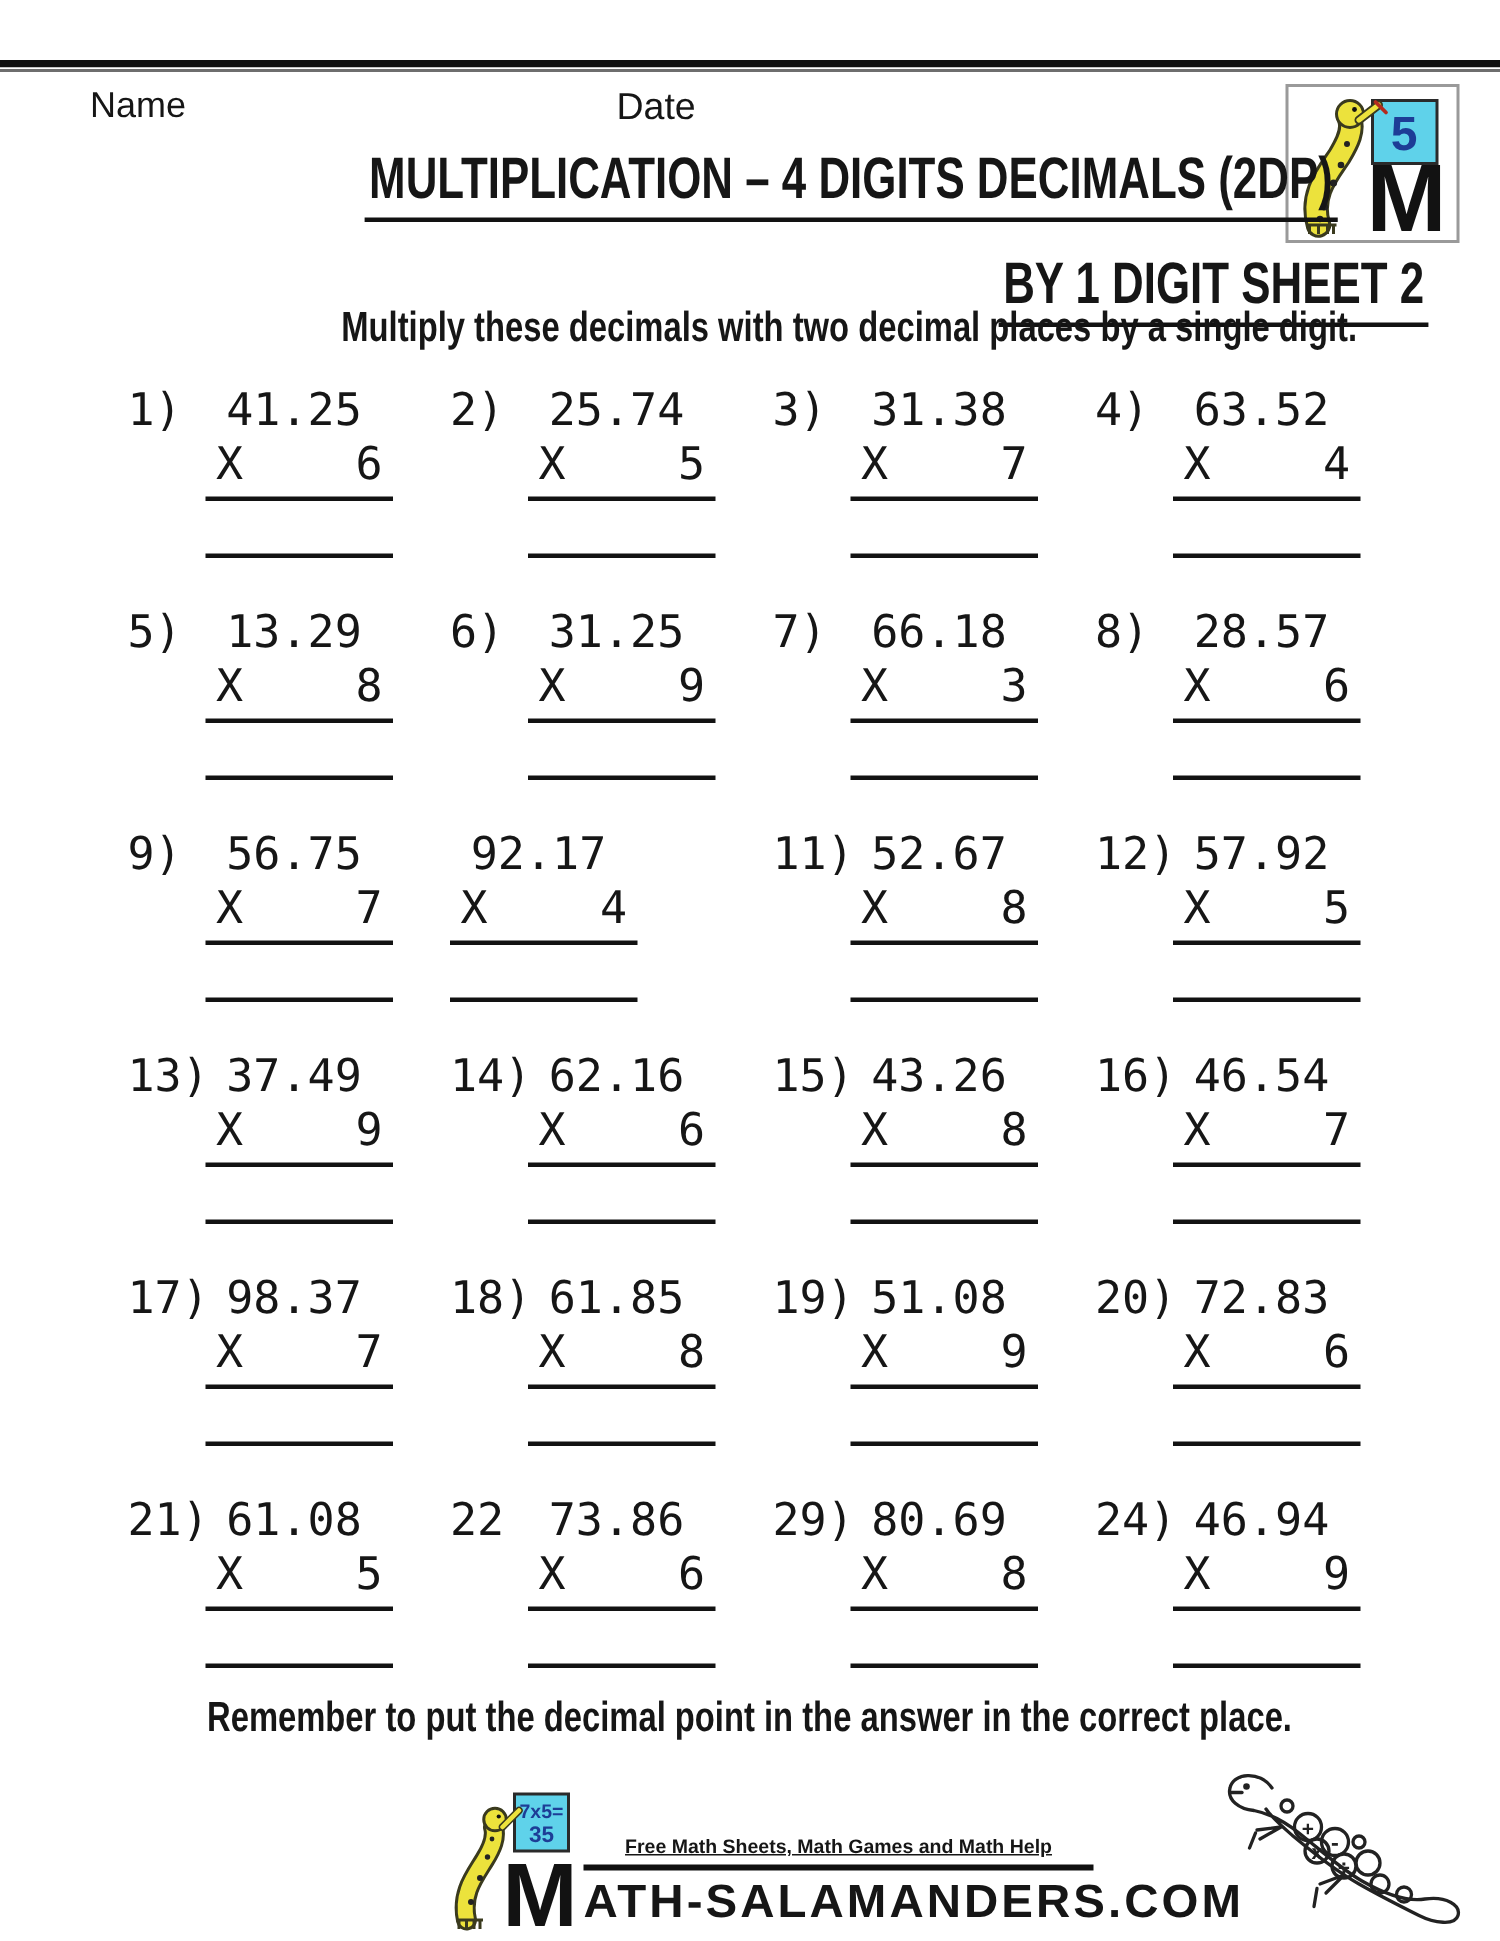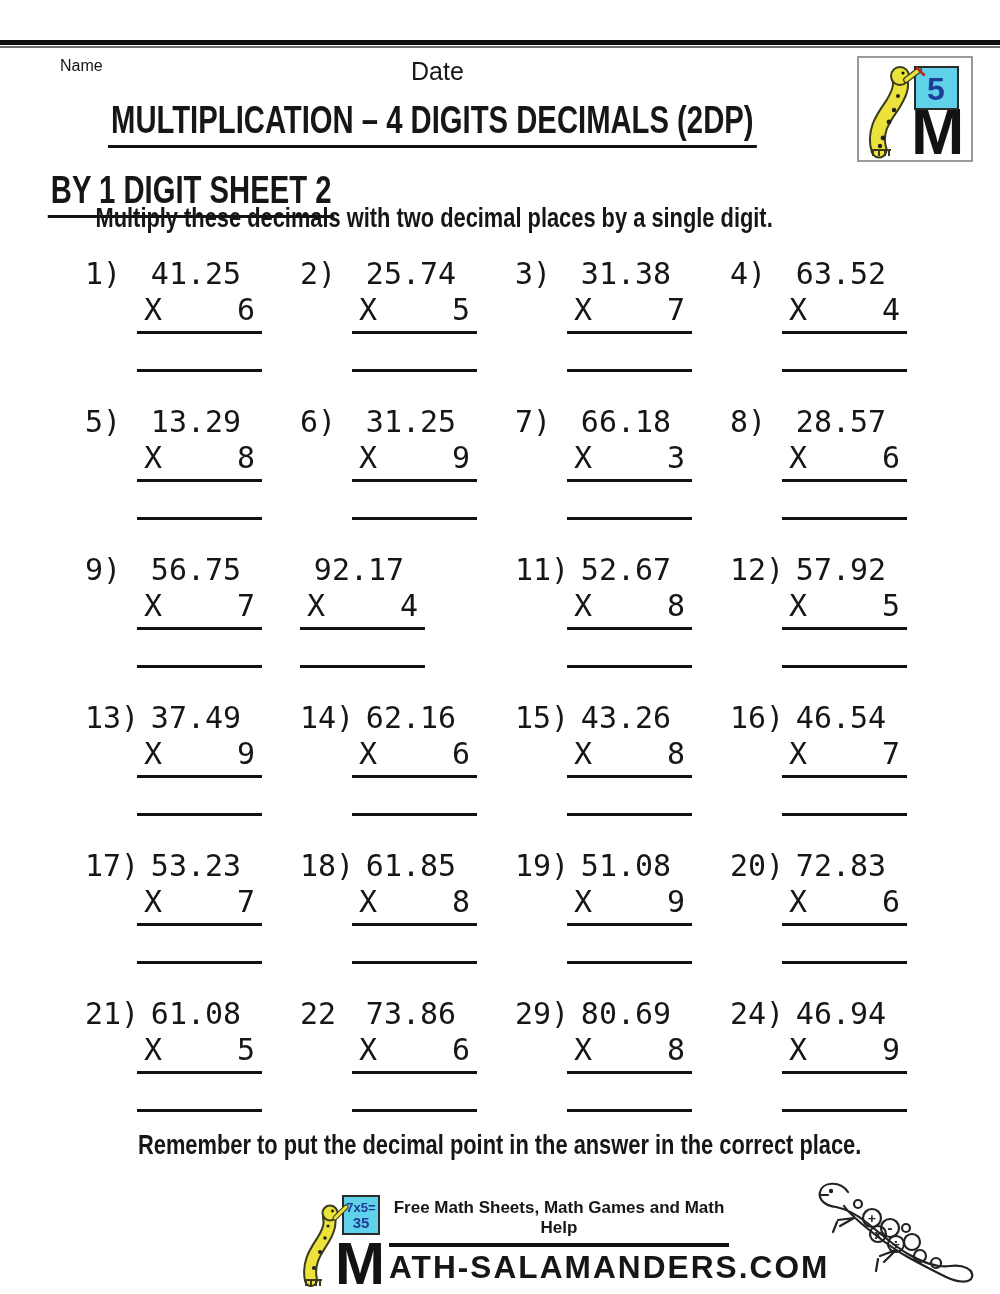--- a/index.html
+++ b/index.html
@@ -7,38 +7,38 @@
     position:relative; width:1000px; height:1294px; background:#fff;
     font-family:"Liberation Sans", sans-serif; color:var(--ink,#161616);
     overflow:hidden;
   }
   
   .top-rule { position:absolute; top:40px; left:0; width:100%; }
   .tr-thick { height:5px; background:#101010; }
   .tr-gap   { height:1px; background:#fff; }
   .tr-thin  { height:2px; background:#6e6e6e; }
 
-  .name-label { position:absolute; top:57px; left:60px;  font-size:16px; }
+  .name-label { position:absolute; top:57px; left:60px;  font-size:24px; }
   .date-label { position:absolute; top:57px; left:411px; font-size:25px; }
 
   
   .badge { position:absolute; top:56px; right:27px; width:116px; height:106px;
            border:2px solid #9a9a9a; background:#fff; box-sizing:border-box; }
   .badge svg { display:block; width:100%; height:100%; }
 
   
-  .title1, .title2 { position:absolute; left:0; width:100%; text-align:left; }
+  .title1, .title2 { position:absolute; left:0; width:100%; text-align:right; }
   .title1 { top:98px; }
   .title2 { top:168px; }
   .title-text {
     display:inline-block; transform:scaleX(0.75); transform-origin:center;
     font-size:39px; font-weight:bold; letter-spacing:0px;
     border-bottom:3px solid #121212; padding:0 4px 3px 4px; line-height:1.12;
   }
-  .instruction { position:absolute; top:202px; left:0; width:100%; text-align:left; }
+  .instruction { position:absolute; top:202px; left:0; width:100%; text-align:right; }
   .instruction-text { display:inline-block; transform:scaleX(0.78); transform-origin:center;
     font-size:28px; font-weight:bold; }
 
   
   .problems {
     position:absolute; top:257px; left:85px; width:830px;
     display:grid; grid-template-columns:repeat(4,177px); column-gap:38px; row-gap:33px;
     font-family:"DejaVu Sans Mono", monospace; font-size:30px; line-height:34px;
   }
   .problem { display:flex; }
@@ -52,21 +52,21 @@
   
   .reminder { position:absolute; top:1129px; left:0; width:100%; text-align:center; }
   .reminder-text { display:inline-block; transform:scaleX(0.78); transform-origin:center;
     font-size:28px; font-weight:bold; }
 
   .footer-logo { position:absolute; top:1192px; left:0; width:100%;
     display:flex; justify-content:center; align-items:flex-end; transform:translateX(15px); }
   .fl-icon { width:96px; height:96px; flex:none; margin-right:-8px; }
   .fl-icon svg { display:block; width:100%; height:100%; }
   .fl-text { width:340px; padding-bottom:2px; }
-  .fl-tagline { text-align:center; font-size:17px; font-weight:bold; margin-bottom:5px; }
+  .fl-tagline { text-align:center; font-size:13px; font-weight:bold; margin-bottom:5px;text-decoration:underline; }
   .fl-rule { height:4px; background:#101010; }
   .fl-site { font-size:31px; font-weight:bold; letter-spacing:2px; margin-top:3px;
              white-space:nowrap; transform:scaleX(1.02); transform-origin:left; }
 
   .gecko { position:absolute; top:1176px; right:18px; width:172px; height:112px; }
   .gecko svg { display:block; width:100%; height:100%; }
 </style>
 </head>
 <body>
 
@@ -287,21 +287,21 @@
           <div class="mult-row">
             <span>X</span>
             <span>7</span>
           </div>
           <div class="work-space"></div>
         </div>
       </div>
       <div class="problem">
         <div class="p-label">17)</div>
         <div class="p-body">
-          <div class="operand">53.23</div>
+          <div class="operand">98.37</div>
           <div class="mult-row">
             <span>X</span>
             <span>7</span>
           </div>
           <div class="work-space"></div>
         </div>
       </div>
       <div class="problem">
         <div class="p-label">18)</div>
         <div class="p-body">

